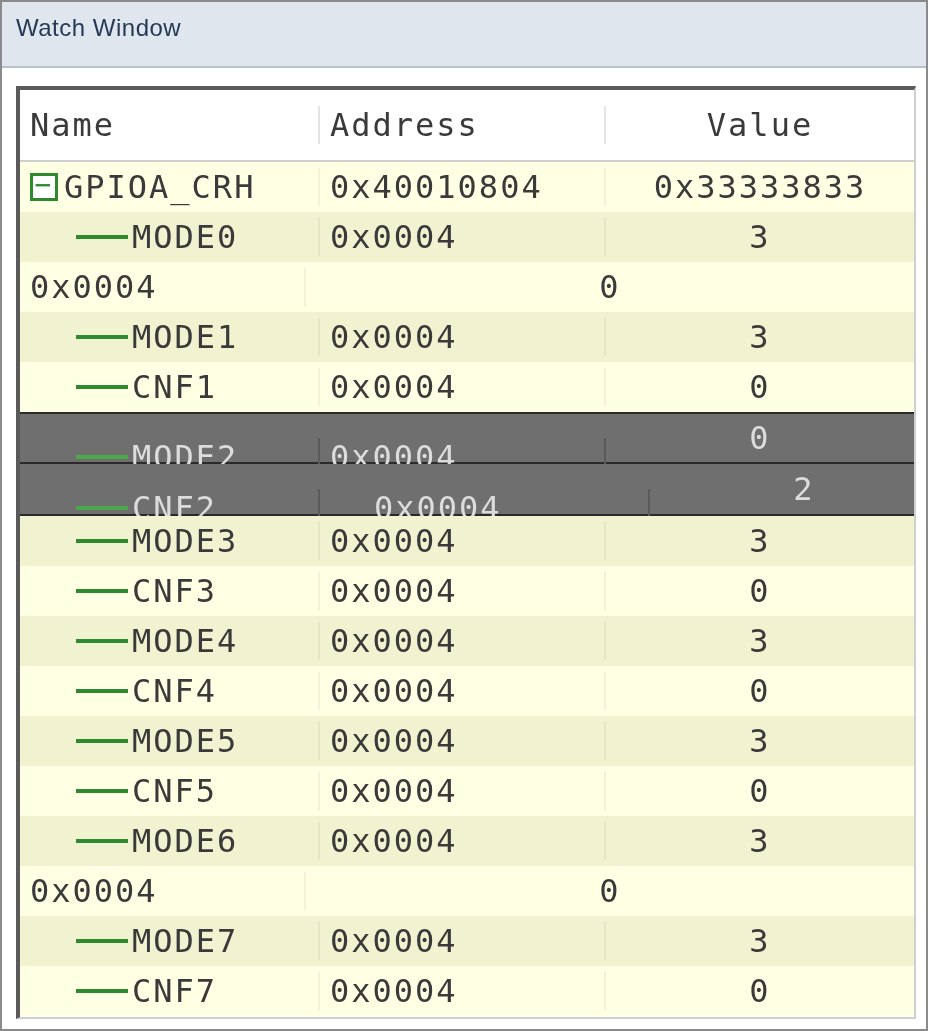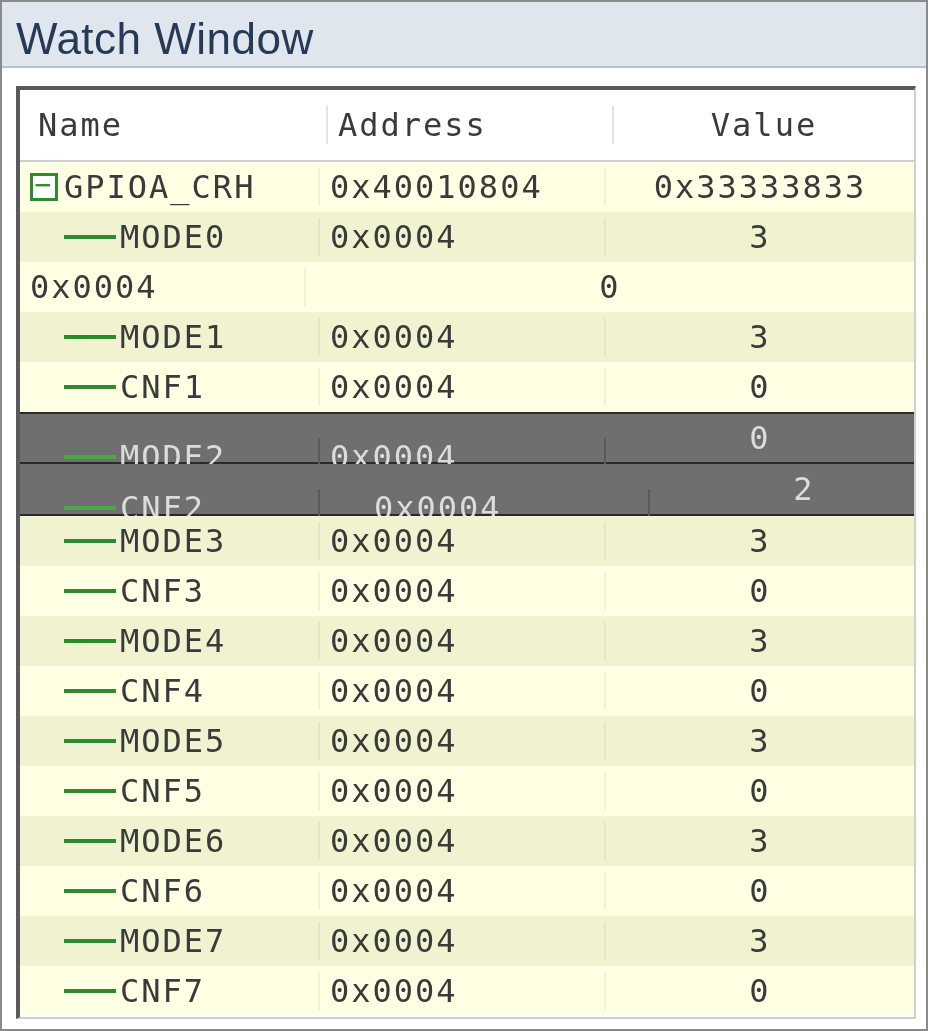--- a/index.html
+++ b/index.html
@@ -21,21 +21,21 @@
     position: relative;
     display: flex;
     flex-direction: column;
   }
 
   .title-bar {
     height: 66px;
     background: #dfe6ee;
     color: #253a57;
     font-family: "Tahoma", "Verdana", sans-serif;
-    font-size: 44px;
+    font-size: 24px;
     padding: 12px 14px 0 14px;
     border-bottom: 2px solid #b8c2cf;
     box-sizing: border-box;
     letter-spacing: 0.5px;
   }
 
   .client {
     flex: 1 1 auto;
     padding: 18px 10px 10px 14px;
     box-sizing: border-box;
@@ -52,21 +52,20 @@
     background: #ffffff;
     overflow: hidden;
   }
 
   .header-row {
     display: flex;
     height: 70px;
     align-items: center;
     background: #ffffff;
     border-bottom: 2px solid #cfcfcf;
-    padding-left: 8px;
   }
 
   .col {
     box-sizing: border-box;
     padding: 0 10px;
     font-size: 32px;
     white-space: nowrap;
     overflow: hidden;
   }
 
@@ -169,21 +168,21 @@
 
   .name-text {
     flex: 1 1 auto;
     overflow: hidden;
   }
 
   .root-row .col-name {
     padding-left: 10px;
   }
   .child-row .col-name {
-    padding-left: 0;
+    padding-left: 12px;
   }
 </style>
 </head>
 <body>
 
 <div class="window">
 
   <div class="title-bar">
     <span>Watch Window</span>
   </div>
@@ -340,27 +339,20 @@
               <div class="tree-cell">
                 <div class="vline"></div>
                 <div class="hline"></div>
               </div>
               <span class="name-text">MODE6</span>
             </div>
             <div class="col col-addr">0x0004</div>
             <div class="col col-value">3</div>
           </div>
           <div class="row child-row stripe-a">
-            <div class="col col-name">
-              <div class="tree-cell">
-                <div class="vline"></div>
-                <div class="hline"></div>
-              </div>
-              <span class="name-text">CNF6</span>
-            </div>
             <div class="col col-addr">0x0004</div>
             <div class="col col-value">0</div>
           </div>
           <div class="row child-row stripe-b">
             <div class="col col-name">
               <div class="tree-cell">
                 <div class="vline"></div>
                 <div class="hline"></div>
               </div>
               <span class="name-text">MODE7</span>

